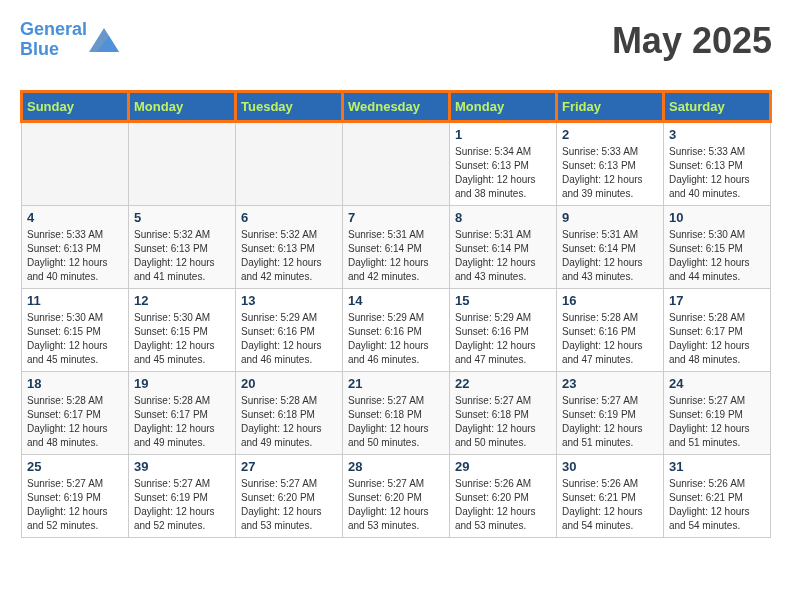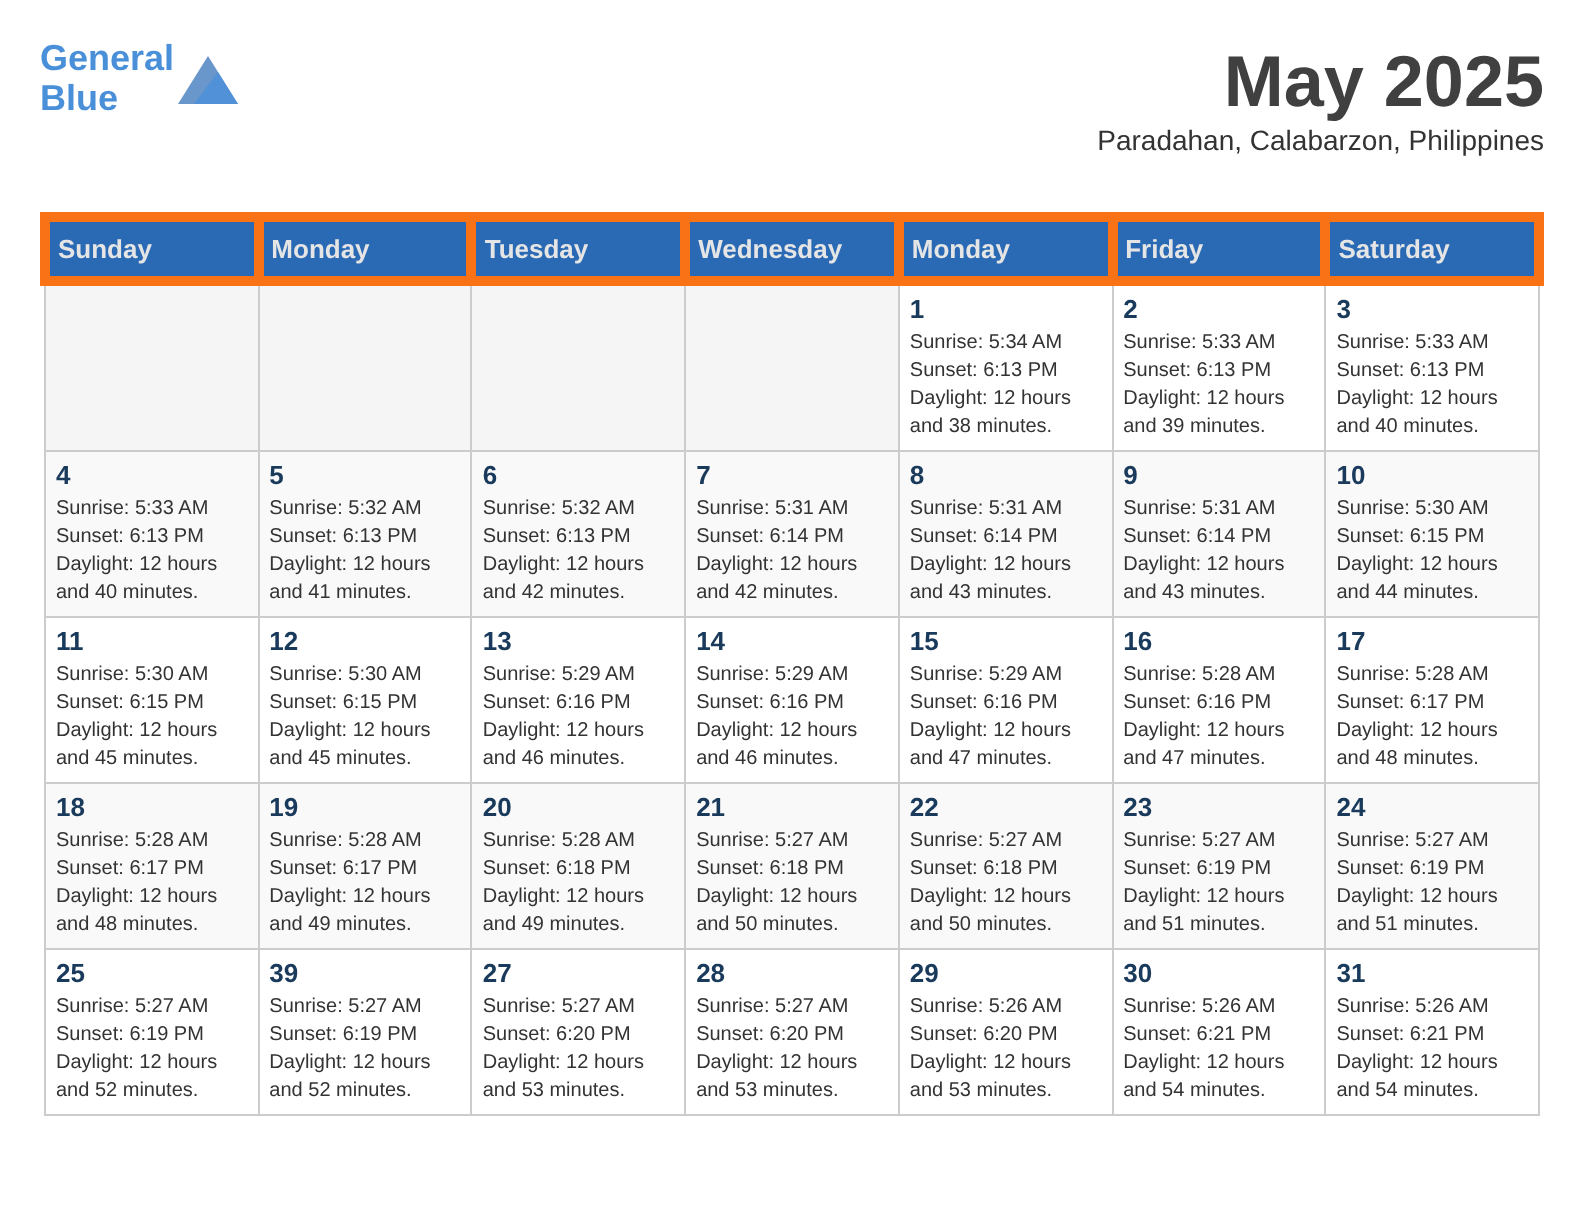--- a/index.html
+++ b/index.html
@@ -46,26 +46,26 @@
       font-size: 14px;
       color: #333;
     }
     .calendar {
       width: 100%;
       border-collapse: collapse;
       border: 1px solid #ccc;
     }
     .calendar th {
       background: #2a6ab5;
-      color: #e5e5e5;
+      color: #bef264;
       font-size: 13px;
       font-weight: bold;
       padding: 6px 4px;
       text-align: left;
-      border: 5px solid #f97316;
+      border: 3px solid #f97316;
     }
     .calendar td {
       vertical-align: top;
       border: 1px solid #ccc;
       padding: 4px 5px;
       width: 107px;
       min-height: 80px;
       background: #fff;
       font-size: 10.5px;
       color: #333;
@@ -99,21 +99,20 @@
         <span style="color:#4a90d9;text-align:center;">Blue</span>
       </div>
     </div>
     <svg class="logo-icon" viewBox="0 0 30 24" xmlns="http://www.w3.org/2000/svg">
       <polygon points="0,24 15,0 30,24" fill="#2a6ab5" opacity="0.7"></polygon>
       <polygon points="8,24 20,8 30,24" fill="#4a90d9" opacity="0.8"></polygon>
     </svg>
   </div>
   <div class="title-section">
     <div class="month-title">May 2025</div>
-    <div class="subtitle">Paradahan, Calabarzon, Philippines</div>
   </div>
 </div>
 
 <table class="calendar">
   <thead>
     <tr>
     <th>Sunday</th>
         <th>Monday</th>
         <th>Tuesday</th>
         <th>Wednesday</th>

